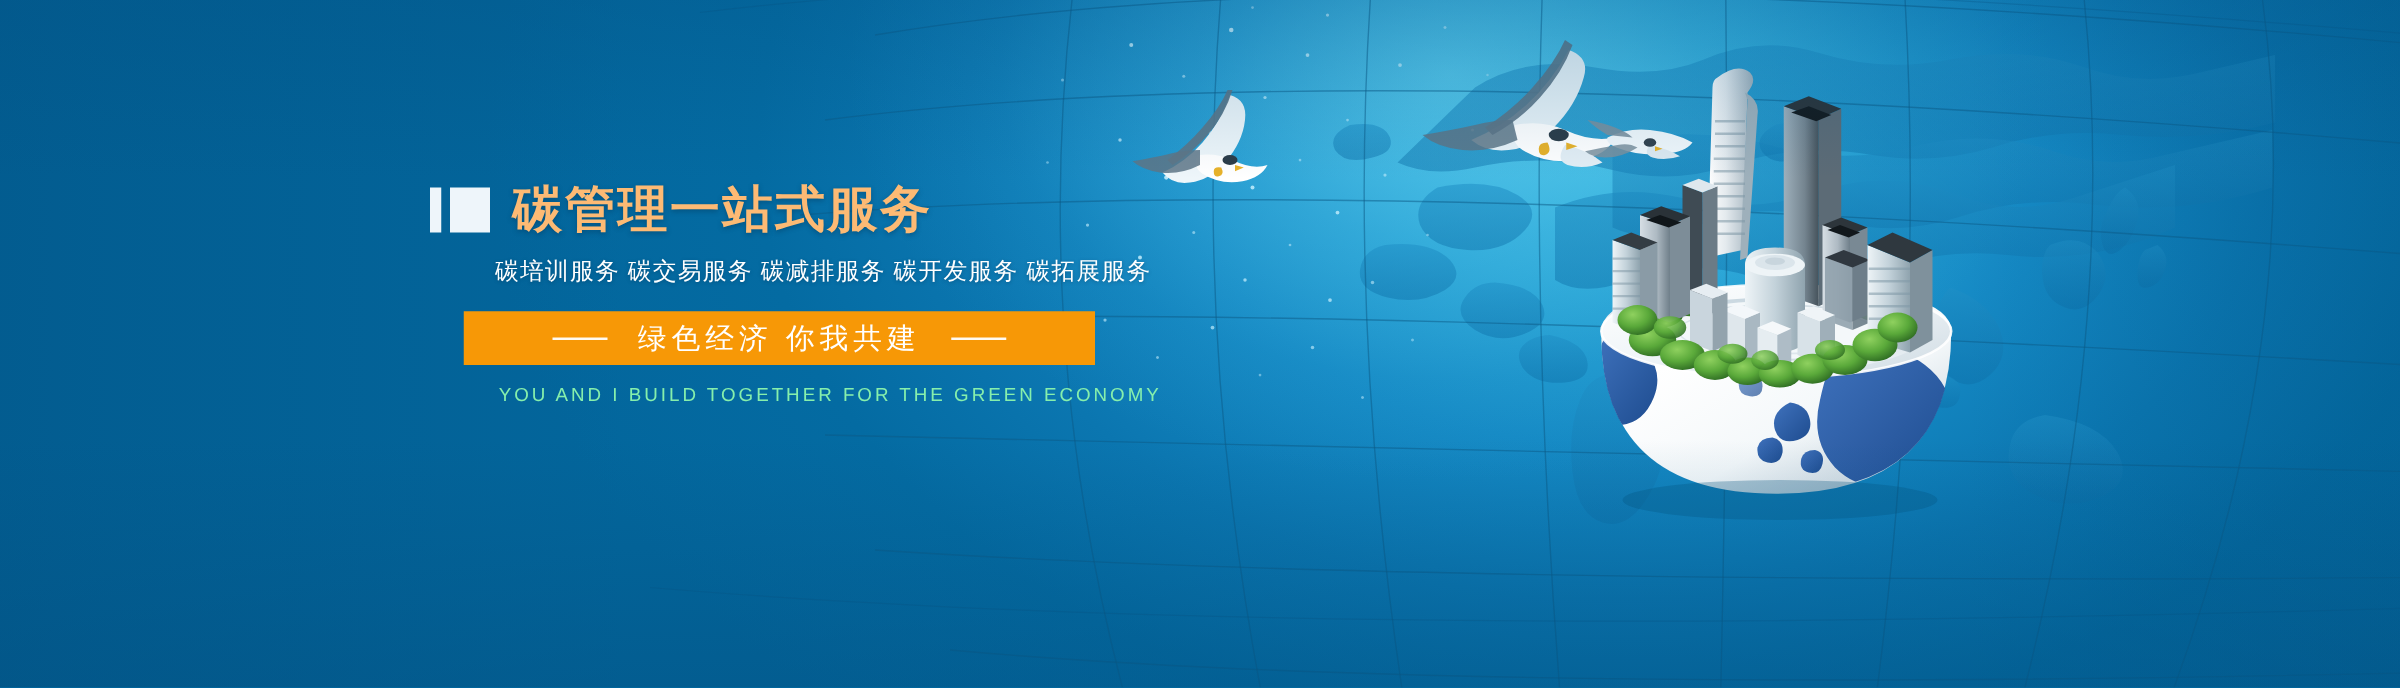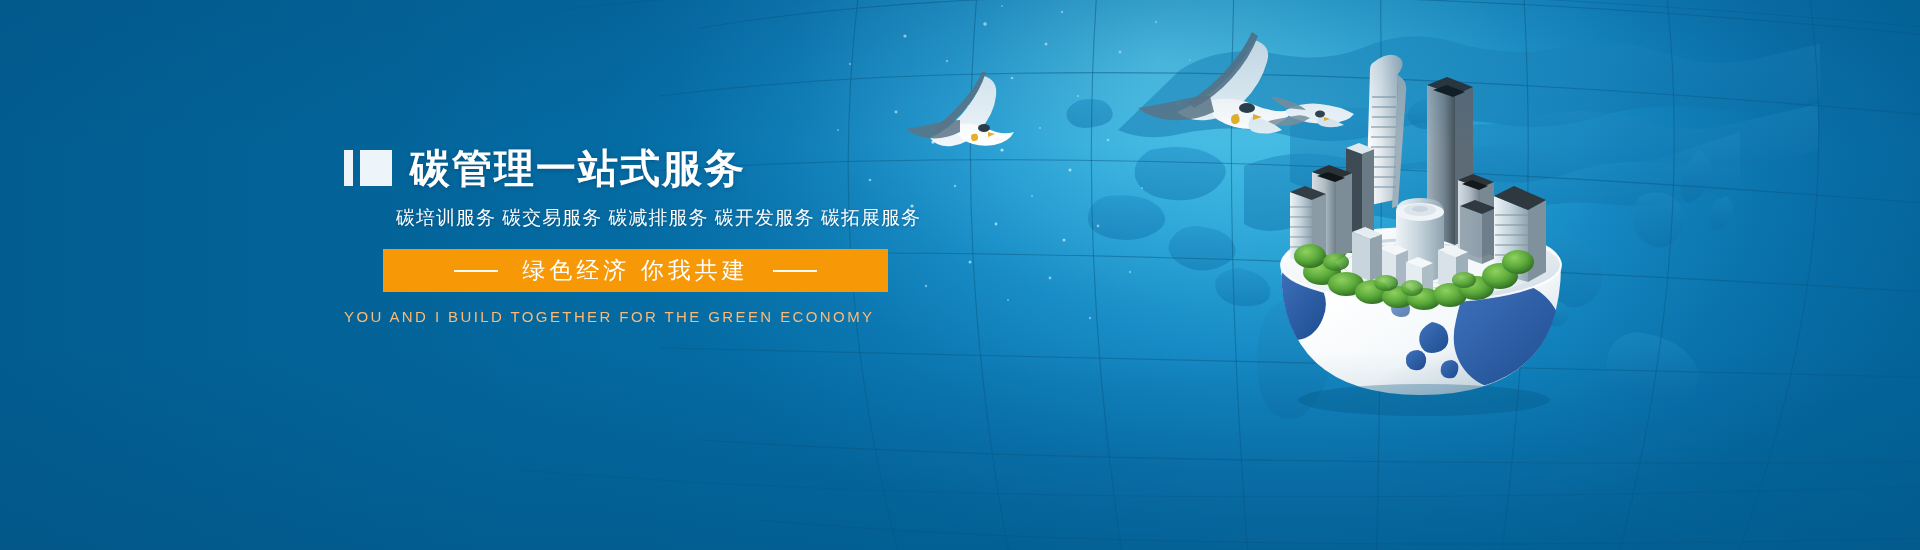--- a/index.html
+++ b/index.html
@@ -35,45 +35,45 @@
 
   
   .content {
     position:absolute; left:344px; top:142px; width:720px;
   }
   .title-row { display:flex; align-items:center; height:52px; }
   .mark { display:flex; align-items:center; gap:7px; margin-right:18px; }
   .mark .bar { width:9px; height:36px; background:#eef5fa; display:block; }
   .mark .sq  { width:32px; height:36px; background:#eef5fa; display:block; }
   .title {
-    font-size:40px; line-height:44px; font-weight:bold; color:#ffffff;
+    font-size:40px; line-height:44px; font-weight:bold; color:#fdba74;
     letter-spacing:2px; white-space:nowrap;
     text-shadow:0 1px 4px rgba(0,40,70,.35);
   }
   .subtitle {
     margin-top:11px; margin-left:52px;
     font-size:19px; line-height:26px; color:#ffffff; font-weight:normal;
     letter-spacing:1px; white-space:nowrap;
     text-shadow:0 1px 3px rgba(0,40,70,.35);
   }
   .slogan-bar {
-    margin-top:18px; margin-left:39px;
+    margin-top:18px; margin-left:27px;
     width:505px; height:43px; background:#f79806;
     display:flex; align-items:center; justify-content:center; gap:24px;
   }
   .slogan-bar .dash {
     display:block; width:44px; height:2px; background:#ffffff; opacity:.95;
   }
   .slogan-text {
     font-size:23px; color:#ffffff; letter-spacing:4px; white-space:nowrap;
     font-weight:normal;
   }
   .tagline {
-    margin-top:16px; 
-    font-size:15px; color:#fdba74; letter-spacing:2.4px; white-space:nowrap;
+    margin-top:16px; margin-left:55px;
+    font-size:15px; color:#86efac; letter-spacing:2.4px; white-space:nowrap;
     font-weight:normal;
   }
 </style>
 </head>
 <body>
 
 <div class="banner">
 
   <div class="bg-base layer"></div>
   <div class="bg-glow layer"></div>

